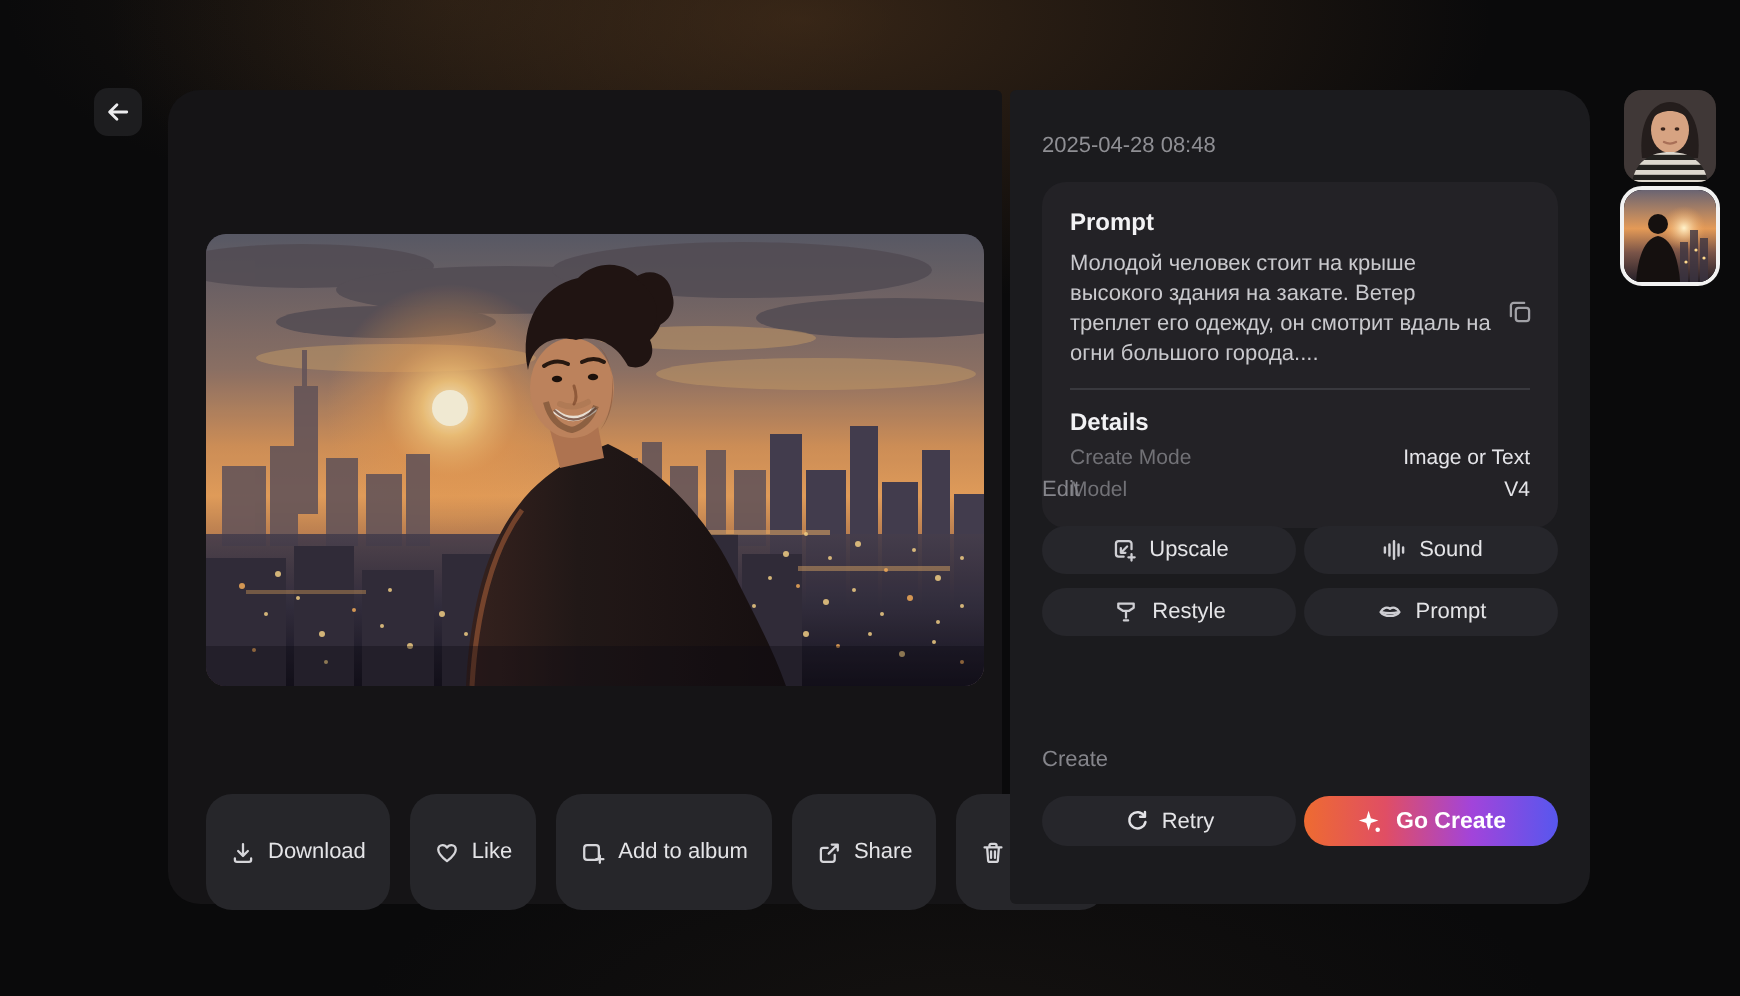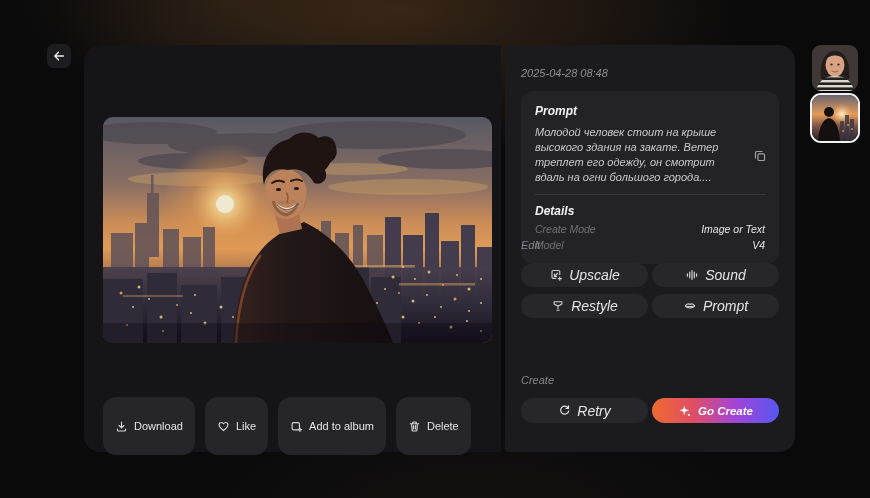--- a/index.html
+++ b/index.html
@@ -22,21 +22,21 @@
     position:absolute;left:47px;top:44px;width:24px;height:24px;border-radius:7px;
     background:#1d1d1f;display:flex;align-items:center;justify-content:center;cursor:pointer;
   }
   
   .left-panel{
     position:absolute;left:84px;top:45px;width:417px;height:407px;
     background:#151416;border-radius:16px 3px 3px 16px;
   }
   .right-panel{
     position:absolute;left:505px;top:45px;width:290px;height:407px;
-    background:#1b1b1e;border-radius:3px 16px 16px 3px;font-style:italic;
+    background:#1b1b1e;border-radius:3px 16px 16px 3px;
   }
   
   .image-box{
     position:absolute;left:19px;top:72px;width:389px;height:226px;
     border-radius:10px;overflow:hidden;background:#302a33;
   }
   
   .action-bar{
     position:absolute;left:19px;top:352px;display:flex;gap:10px;
   }
@@ -56,21 +56,21 @@
   .prompt-text{font-size:11px;line-height:15px;color:#c9c9cd;width:212px;margin:0;}
   .copy-btn{position:absolute;right:12px;top:58px;cursor:pointer;opacity:.85;}
   .card-divider{height:1px;background:#39393e;margin:9px 0 9px 0;border:0;}
   .detail-row{display:flex;justify-content:space-between;font-size:10.5px;line-height:13px;margin-top:3px;}
   .detail-label{color:#717176;}
   .detail-value{color:#e4e4e8;}
   .section-label{position:absolute;left:16px;font-size:11px;color:#85858b;}
   .btn-grid{position:absolute;left:16px;width:258px;display:grid;grid-template-columns:127px 127px;gap:7px 4px;}
   .gbtn{
     height:24px;border-radius:13px;background:#26262b;display:flex;align-items:center;
-    justify-content:center;gap:6px;font-size:14px;color:#e4e4e7;cursor:pointer;
+    justify-content:center;gap:6px;font-size:11px;color:#e4e4e7;cursor:pointer;
   }
   .create-row{position:absolute;left:16px;top:353px;width:258px;display:grid;grid-template-columns:127px 127px;gap:4px;}
   .gbtn.tall{height:25px;}
   .go-create{
     height:25px;border-radius:13px;display:flex;align-items:center;justify-content:center;gap:6px;
     font-size:11.5px;font-weight:600;color:#fff;cursor:pointer;
     background:linear-gradient(90deg,#ee6b31 0%,#e04e64 32%,#a244da 66%,#5757ee 100%);
   }
   
   .thumb{position:absolute;border-radius:9px;overflow:hidden;cursor:pointer;}
@@ -288,20 +288,29 @@
           <svg width="13" height="13" viewBox="0 0 16 16" fill="none" stroke="#d6d6da" stroke-width="1.4" stroke-linecap="round" stroke-linejoin="round">
             <rect x="2.6" y="3.2" width="9" height="9" rx="1.8"></rect>
             <path d="M12.2 9.6 V14 M10 11.8 H14.4"></path>
           </svg>
         </span>
         <span>Add to album</span>
       </div>
       <div class="pill">
         <span class="ico">
           <svg width="13" height="13" viewBox="0 0 16 16" fill="none" stroke="#d6d6da" stroke-width="1.4" stroke-linecap="round" stroke-linejoin="round">
+            <path d="M11.5 9.2 V12 A1.4 1.4 0 0 1 10.1 13.4 H4.4 A1.4 1.4 0 0 1 3 12 V6.3 A1.4 1.4 0 0 1 4.4 4.9 H7.2"></path>
+            <path d="M9.7 2.8 H13.4 V6.5 M13.2 3 L7.8 8.4"></path>
+          </svg>
+        </span>
+        <span>Share</span>
+      </div>
+      <div class="pill">
+        <span class="ico">
+          <svg width="13" height="13" viewBox="0 0 16 16" fill="none" stroke="#d6d6da" stroke-width="1.4" stroke-linecap="round" stroke-linejoin="round">
             <path d="M2.8 4.6 H13.2 M5.8 4.4 V3.4 A1 1 0 0 1 6.8 2.4 H9.2 A1 1 0 0 1 10.2 3.4 V4.4 M4.4 4.8 L5 12.5 A1.1 1.1 0 0 0 6.1 13.5 H9.9 A1.1 1.1 0 0 0 11 12.5 L11.6 4.8 M6.8 7 V11 M9.2 7 V11"></path>
           </svg>
         </span>
         <span>Delete</span>
       </div>
     </div>
   </div>
 
   <div class="right-panel">
     <div class="timestamp">2025-04-28 08:48</div>

